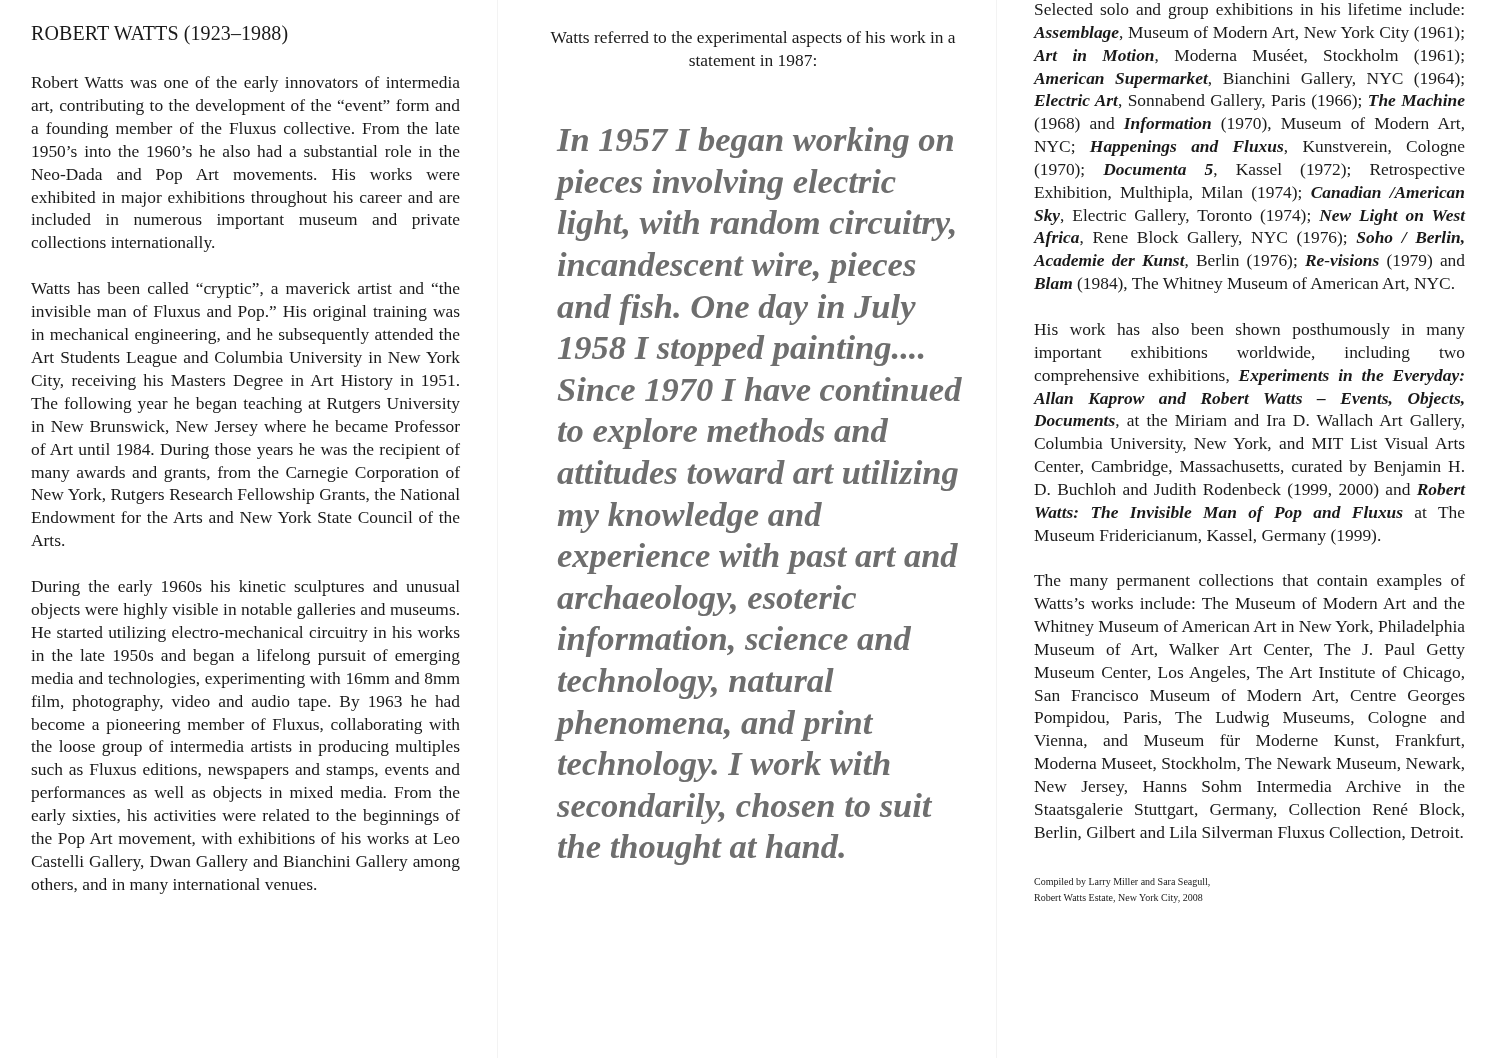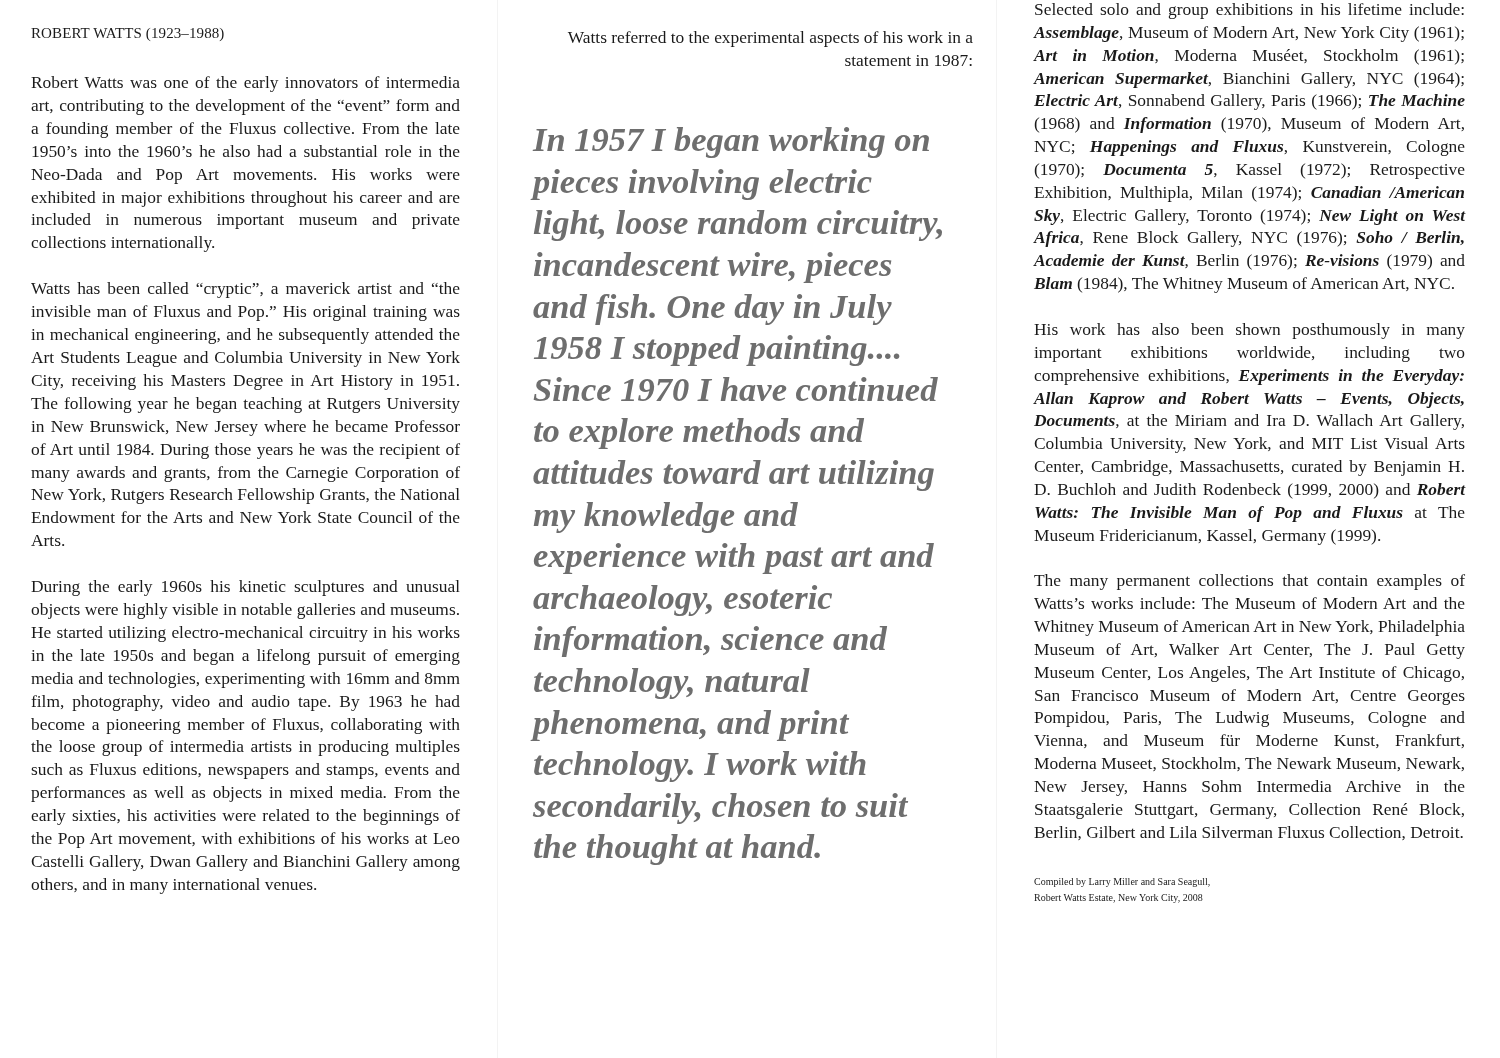--- a/index.html
+++ b/index.html
@@ -1,23 +1,23 @@
 <!DOCTYPE html>
 <html><head>
   <meta charset="utf-8">
   <style>
     html, body { margin: 0; padding: 0; background: #ffffff; }
     body { width: 1500px; height: 1058px; position: relative; overflow: hidden; color: #1a1a1a; }
     .col { position: absolute; top: 0; font-family: "Liberation Serif", serif; }
     .col-left { left: 31px; width: 429px; top: 22px; }
     .col-mid { left: 533px; width: 440px; top: 26px; }
     .col-right { left: 1034px; width: 431px; top: 0px; }
-    .heading { font-size: 15px; margin: 0 0 27px 0; letter-spacing: 0.1px; line-height: 22px; font-weight: normal; }
+    .heading { font-size: 20px; margin: 0 0 27px 0; letter-spacing: 0.1px; line-height: 22px; font-weight: normal; }
     .para { font-size: 17.4px; line-height: 22.9px; text-align: justify; margin: 0 0 23px 0; }
-    .intro { font-size: 17.4px; line-height: 22.6px; margin: 0 0 24px 0; text-align: right; }
+    .intro { font-size: 17.4px; line-height: 22.6px; margin: 0 0 24px 0; text-align: center; }
     .quote { font-family: "Liberation Serif", serif; font-style: italic; font-weight: bold; color: #6e6e6e; font-size: 34.5px; line-height: 41.6px; margin: 0; }
     .quote-line { display: block; white-space: nowrap; }
     .right-para { font-size: 17.4px; line-height: 22.85px; text-align: justify; margin: 0 0 23px 0; }
     .credit { font-size: 10px; line-height: 16.8px; margin-top: 30px; }
     .credit span { display: block; }
     em { font-style: italic; font-weight: bold; }
     .fold { position: absolute; top: 0; width: 1px; height: 1058px; background: #f3f3f3; }
   </style>
 </head>
 <body>
@@ -27,24 +27,24 @@
 
 <section class="col col-left">
   <h1 class="heading">ROBERT WATTS  (1923–1988)</h1>
   <p class="para">Robert Watts was one of the early innovators of intermedia art, contributing to the development of the “event” form and a founding member of the Fluxus collective. From the late 1950’s into the 1960’s he also had a substantial role in the Neo-Dada and Pop Art movements. His works were exhibited in major exhibitions throughout his career and are included in numerous important museum and private collections internationally.</p>
   <p class="para">Watts has been called “cryptic”, a maverick artist and “the invisible man of Fluxus and Pop.” His original training was in mechanical engineering, and he subsequently attended the Art Students League and Columbia University in New York City, receiving his Masters Degree in Art History in 1951. The following year he began teaching at Rutgers University in New Brunswick, New Jersey where he became Professor of Art until 1984. During those years he was the recipient of many awards and grants, from the Carnegie Corporation of New York, Rutgers Research Fellowship Grants, the National Endowment for the Arts and New York State Council of the Arts.</p>
   <p class="para">During the early 1960s his kinetic sculptures and unusual objects were highly visible in notable galleries and museums. He started utilizing electro-mechanical circuitry in his works in the late 1950s and began a lifelong pursuit of emerging media and technologies, experimenting with 16mm and 8mm film, photography, video and audio tape. By 1963 he had become a pioneering member of Fluxus, collaborating with the loose group of intermedia artists in producing multiples such as Fluxus editions, newspapers and stamps, events and performances as well as objects in mixed media. From the early sixties, his activities were related to the beginnings of the Pop Art movement, with exhibitions of his works at Leo Castelli Gallery, Dwan Gallery and Bianchini Gallery among others, and in many international venues.</p>
 </section>
 
 <section class="col col-mid">
   <p class="intro">Watts referred to the experimental aspects of his work in a statement in 1987:</p>
-  <blockquote class="quote" style="margin-top: 48px;">
+  <blockquote class="quote" style="margin-top: 48px; margin-left: 24px;">
     <span class="quote-line">In 1957 I began working on</span>
     <span class="quote-line">pieces involving electric</span>
-    <span class="quote-line">light, loose random circuitry,</span>
+    <span class="quote-line">light, with random circuitry,</span>
     <span class="quote-line">incandescent wire, pieces</span>
     <span class="quote-line">and fish. One day in July</span>
     <span class="quote-line">1958 I stopped painting....</span>
     <span class="quote-line">Since 1970 I have continued</span>
     <span class="quote-line">to explore methods and</span>
     <span class="quote-line">attitudes toward art utilizing</span>
     <span class="quote-line">my knowledge and</span>
     <span class="quote-line">experience with past art and</span>
     <span class="quote-line">archaeology, esoteric</span>
     <span class="quote-line">information, science and</span>

